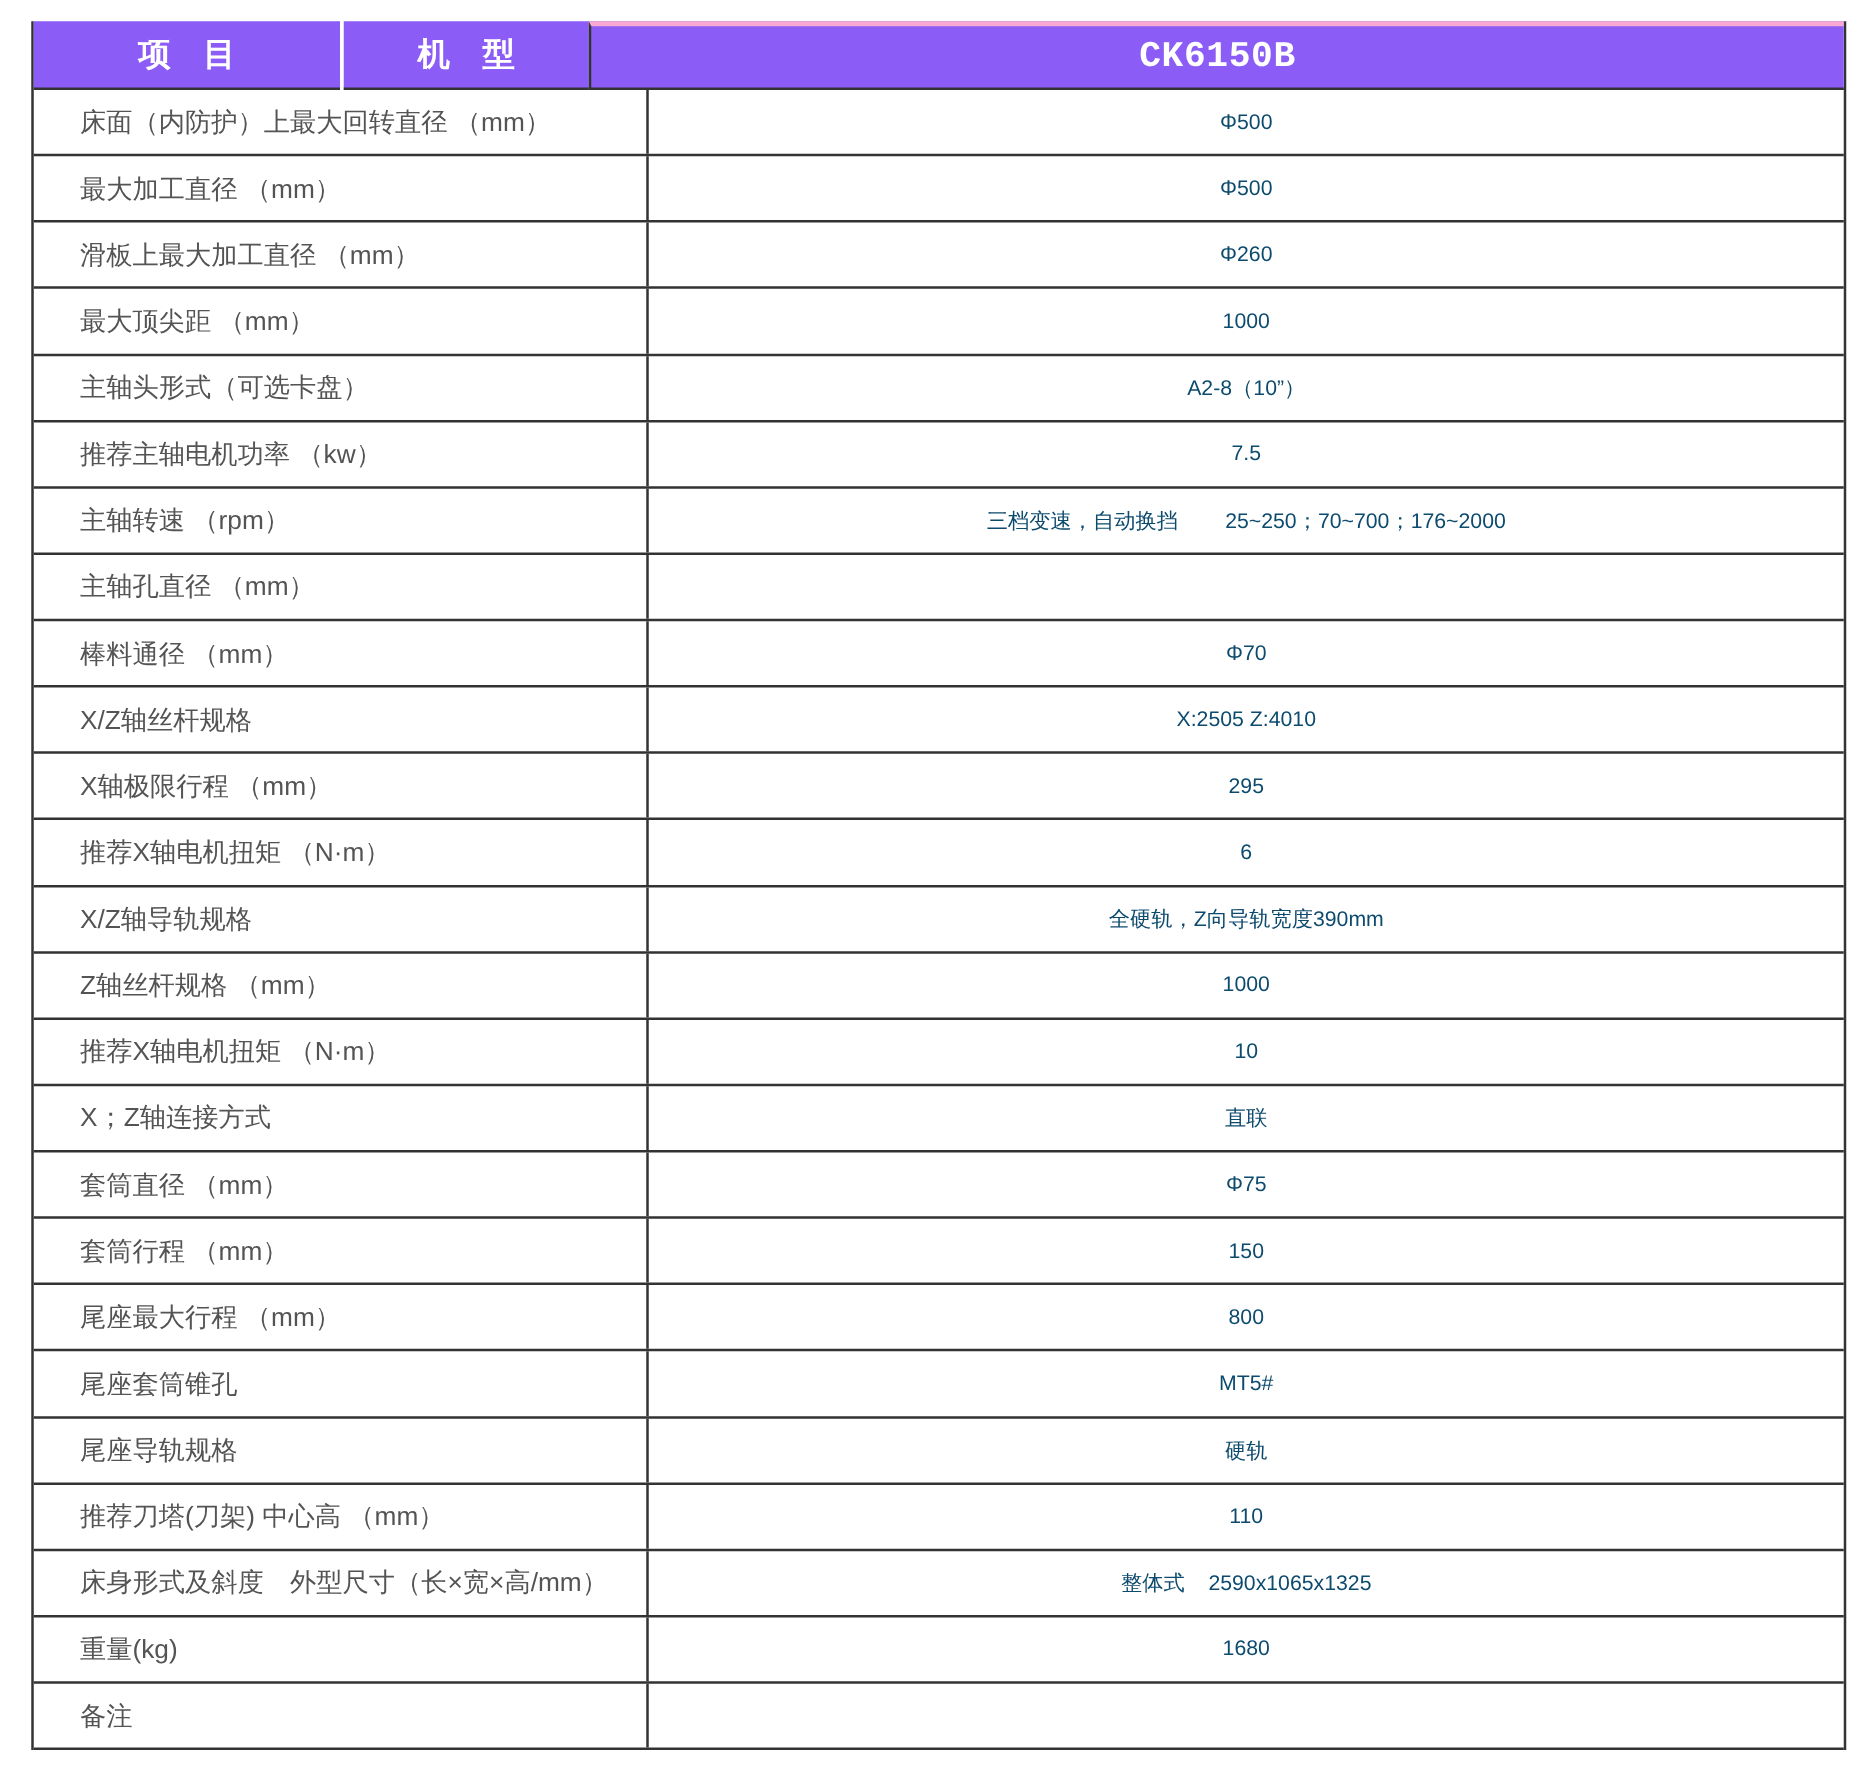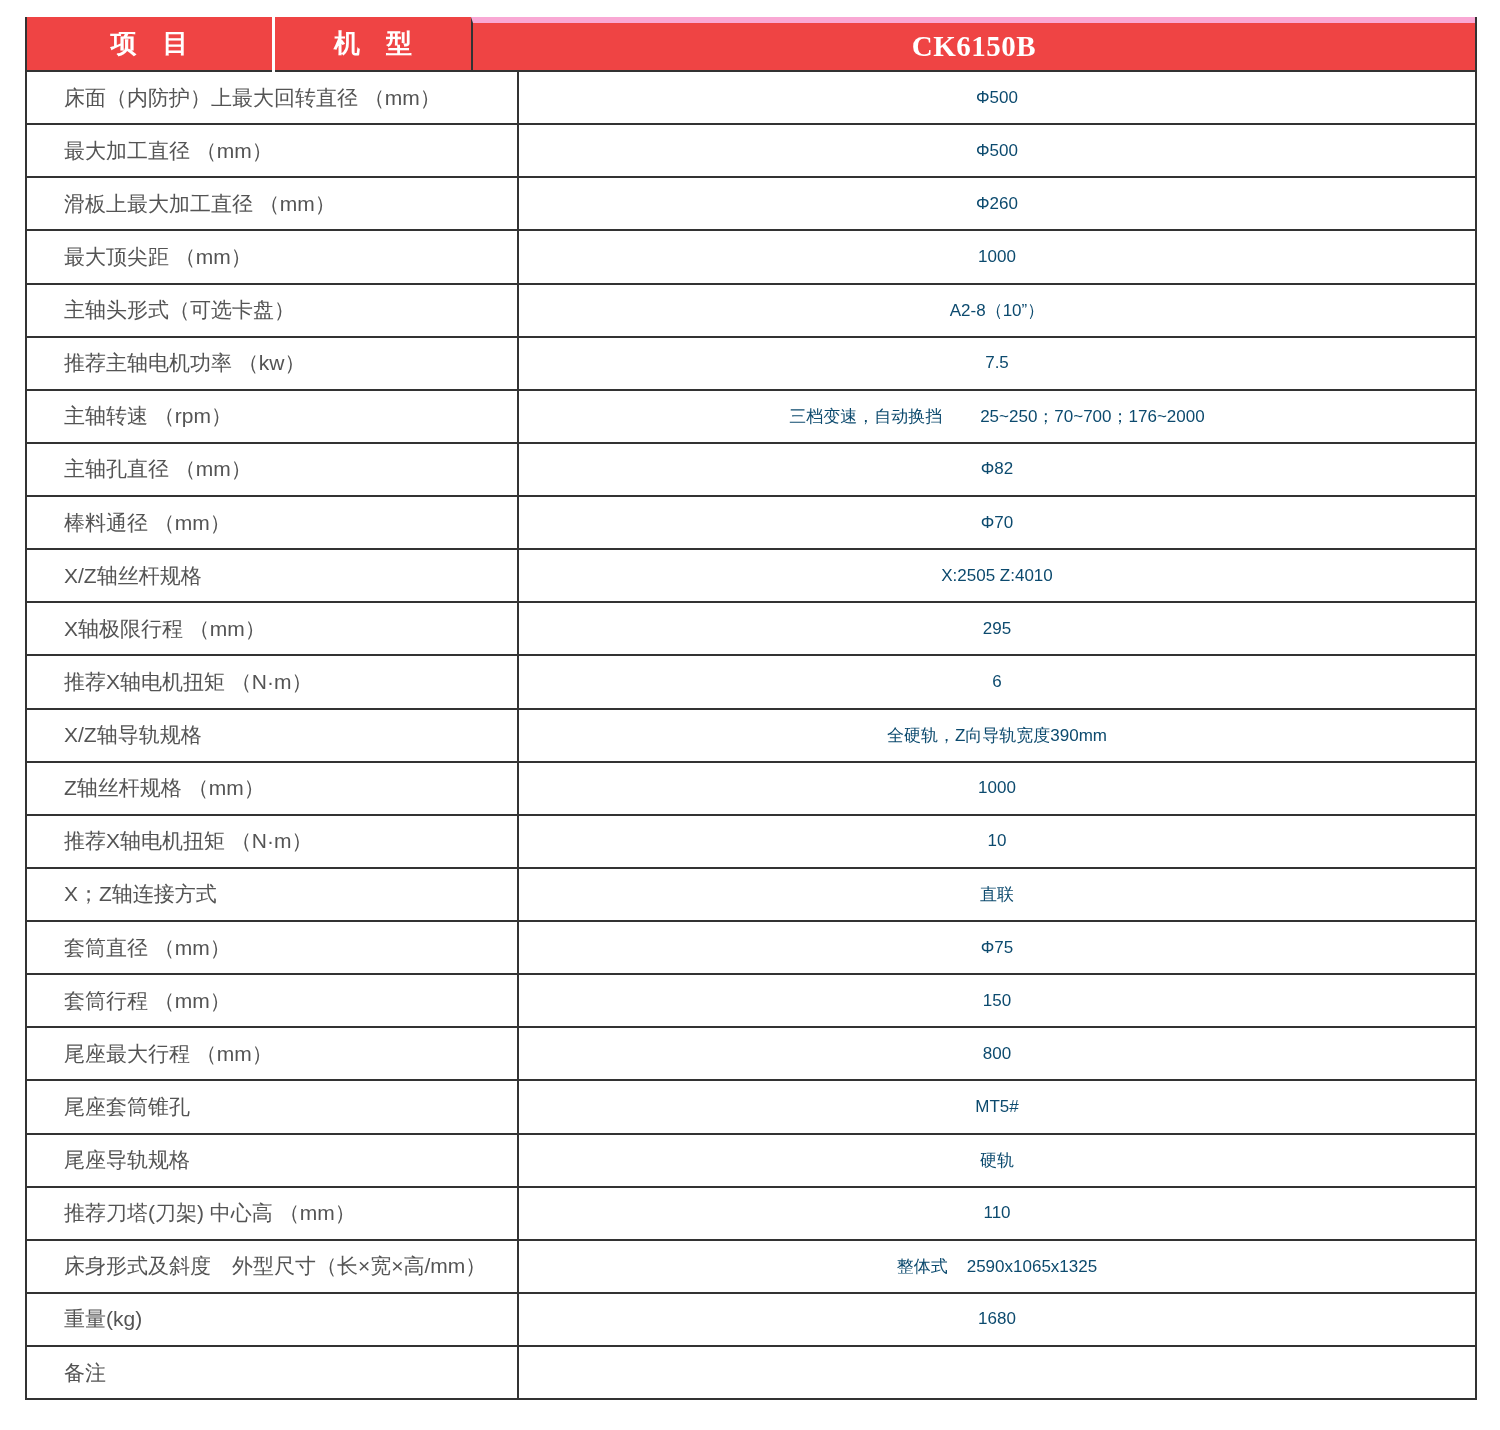--- a/index.html
+++ b/index.html
@@ -23,40 +23,40 @@
     box-sizing: border-box;
     background: #ffffff;
   }
   .header-row {
     display: flex;
     height: 55px;
     flex: 0 0 55px;
     box-sizing: border-box;
   }
   .header-cell {
-    background: #ef4444;
+    background: #8b5cf6;
     color: #ffffff;
     display: flex;
     align-items: center;
     justify-content: center;
     box-sizing: border-box;
     border-bottom: 2px solid #333333;
   }
   .hc-item  { width: 245px; font-size: 26px; font-weight: bold; }
   .hc-model { width: 196px; font-size: 26px; font-weight: bold; }
   .hc-divider {
     width: 3px;
     background: #ffffff;
     flex: 0 0 3px;
   }
   .hc-value {
     flex: 1;
     border-left: 2px solid #333333;
-    border-top: 6px solid #f9a8d4;
-    font-family: Liberation Serif, serif;
+    border-top: 4px solid #f9a8d4;
+    font-family: Liberation Mono, monospace;
     font-size: 29px;
     font-weight: bold;
     letter-spacing: 0.5px;
   }
   .body-rows {
     flex: 1;
     display: flex;
     flex-direction: column;
   }
   .spec-row {
@@ -129,21 +129,20 @@
     <div class="cell-value">7.5</div>
   </div>
 
   <div class="spec-row">
     <div class="cell-label">主轴转速 （rpm）</div>
     <div class="cell-value">三档变速，自动换挡        25~250；70~700；176~2000</div>
   </div>
 
   <div class="spec-row">
     <div class="cell-label">主轴孔直径 （mm）</div>
-    <div class="cell-value">Φ82</div>
   </div>
 
   <div class="spec-row">
     <div class="cell-label">棒料通径 （mm）</div>
     <div class="cell-value">Φ70</div>
   </div>
 
   <div class="spec-row">
     <div class="cell-label">X/Z轴丝杆规格</div>
     <div class="cell-value">X:2505 Z:4010</div>

